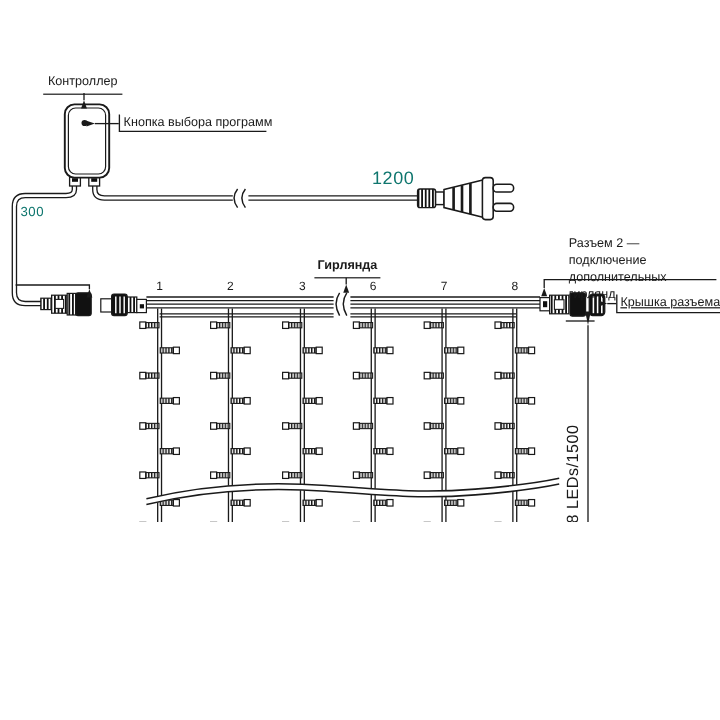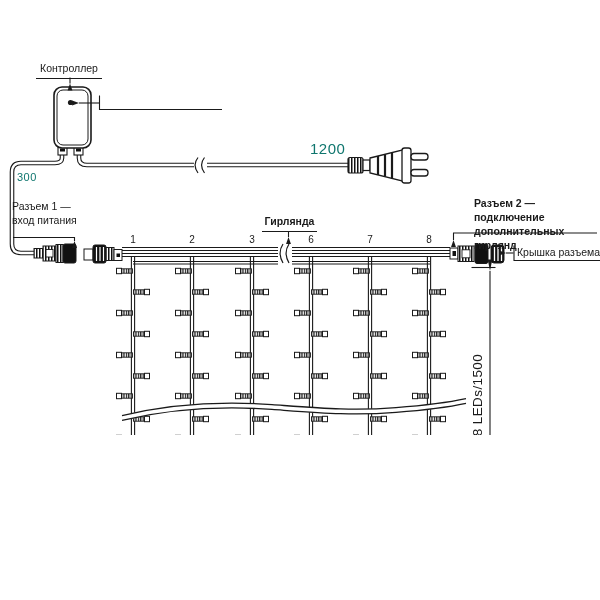--- a/index.html
+++ b/index.html
@@ -187,40 +187,39 @@
   </g>
   <g stroke="#1a1a1a">
     <line x1="471.5" y1="267.5" x2="495.5" y2="267.5" stroke-width="1.1"></line>
     <line x1="469.5" y1="520.5" x2="496.5" y2="520.5" stroke-width="1.1"></line>
     <line x1="490" y1="271" x2="490" y2="516" stroke-width="1.1" marker-start="url(#ah)" marker-end="url(#ah)"></line>
   </g>
 </svg>
 
 <div class="lbl underl ctr" style="left:36px;top:62px;width:66px;">Контроллер</div>
 
+<div class="lbl" style="left:103px;top:96px;">Кнопка выбора программ</div>
 
 <div class="dim" style="left:17px;top:171px;font-size:11px;">300</div>
 
 <div class="dim" style="left:310px;top:140px;">1200</div>
 
-<div class="lbl pre" style="left:12px;top:200px;">Разъем 1 —
-вход питания</div>
 
 <div class="lbl underl ctr" style="left:262px;top:215px;width:55px;font-weight:bold;">Гирлянда</div>
 
 <div class="num" style="left:126px;top:234px;">1</div>
 <div class="num" style="left:185px;top:234px;">2</div>
 <div class="num" style="left:245px;top:234px;">3</div>
 <div class="num" style="left:304px;top:234px;">6</div>
 <div class="num" style="left:363px;top:234px;">7</div>
 <div class="num" style="left:422px;top:234px;">8</div>
 
-<div class="lbl pre" style="left:474px;top:197px;font-weight:bold;">Разъем 2 — подключение
+<div class="lbl pre" style="left:474px;top:197px;">Разъем 2 — подключение
 дополнительных
 гирлянд</div>
 
-<div class="lbl" style="left:517px;top:246px;">Крышка разъема</div>
+<div class="lbl" style="left:517px;top:246px;text-decoration:underline;">Крышка разъема</div>
 
 <div class="dim ctr" style="left:256px;top:531px;width:48px;font-weight:bold;">1500</div>
 
 <div id="dim-strand">18 LEDs/1500</div>
 
 </div>
 
 </body></html>

